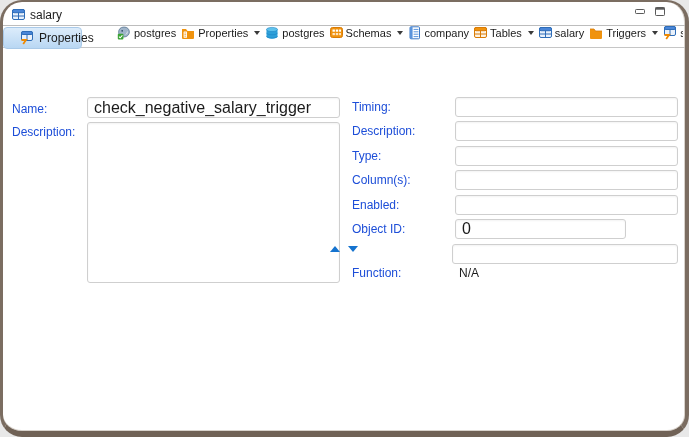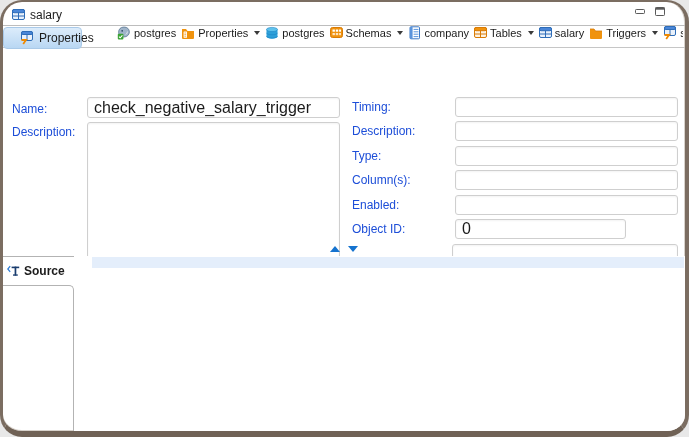--- a/index.html
+++ b/index.html
@@ -290,31 +290,14 @@
     <span class="plain-val" style="left:456px; top:219px;">N/A</span>
   </div>
 
   <div class="sash">
     <div class="sash-arrows">
       <span class="arr-up"></span>
       <span class="arr-down"></span>
     </div>
   </div>
 
-  <div class="bottom">
-    <div class="tabstrip">
-      <div class="source-tab">
-        <span class="icon">
-          <svg width="13" height="14">
-              <use href="#i-source"></use>
-            </svg></span>
-        <span>Source</span>
-        <span class="corner"></span>
-      </div>
-      <div class="strip-rest"></div>
-    </div>
-    <div class="editor">
-      <div class="ruler"></div>
-      <div class="current-line"></div>
-    </div>
-  </div>
 
 </div>
 
 </body></html>

